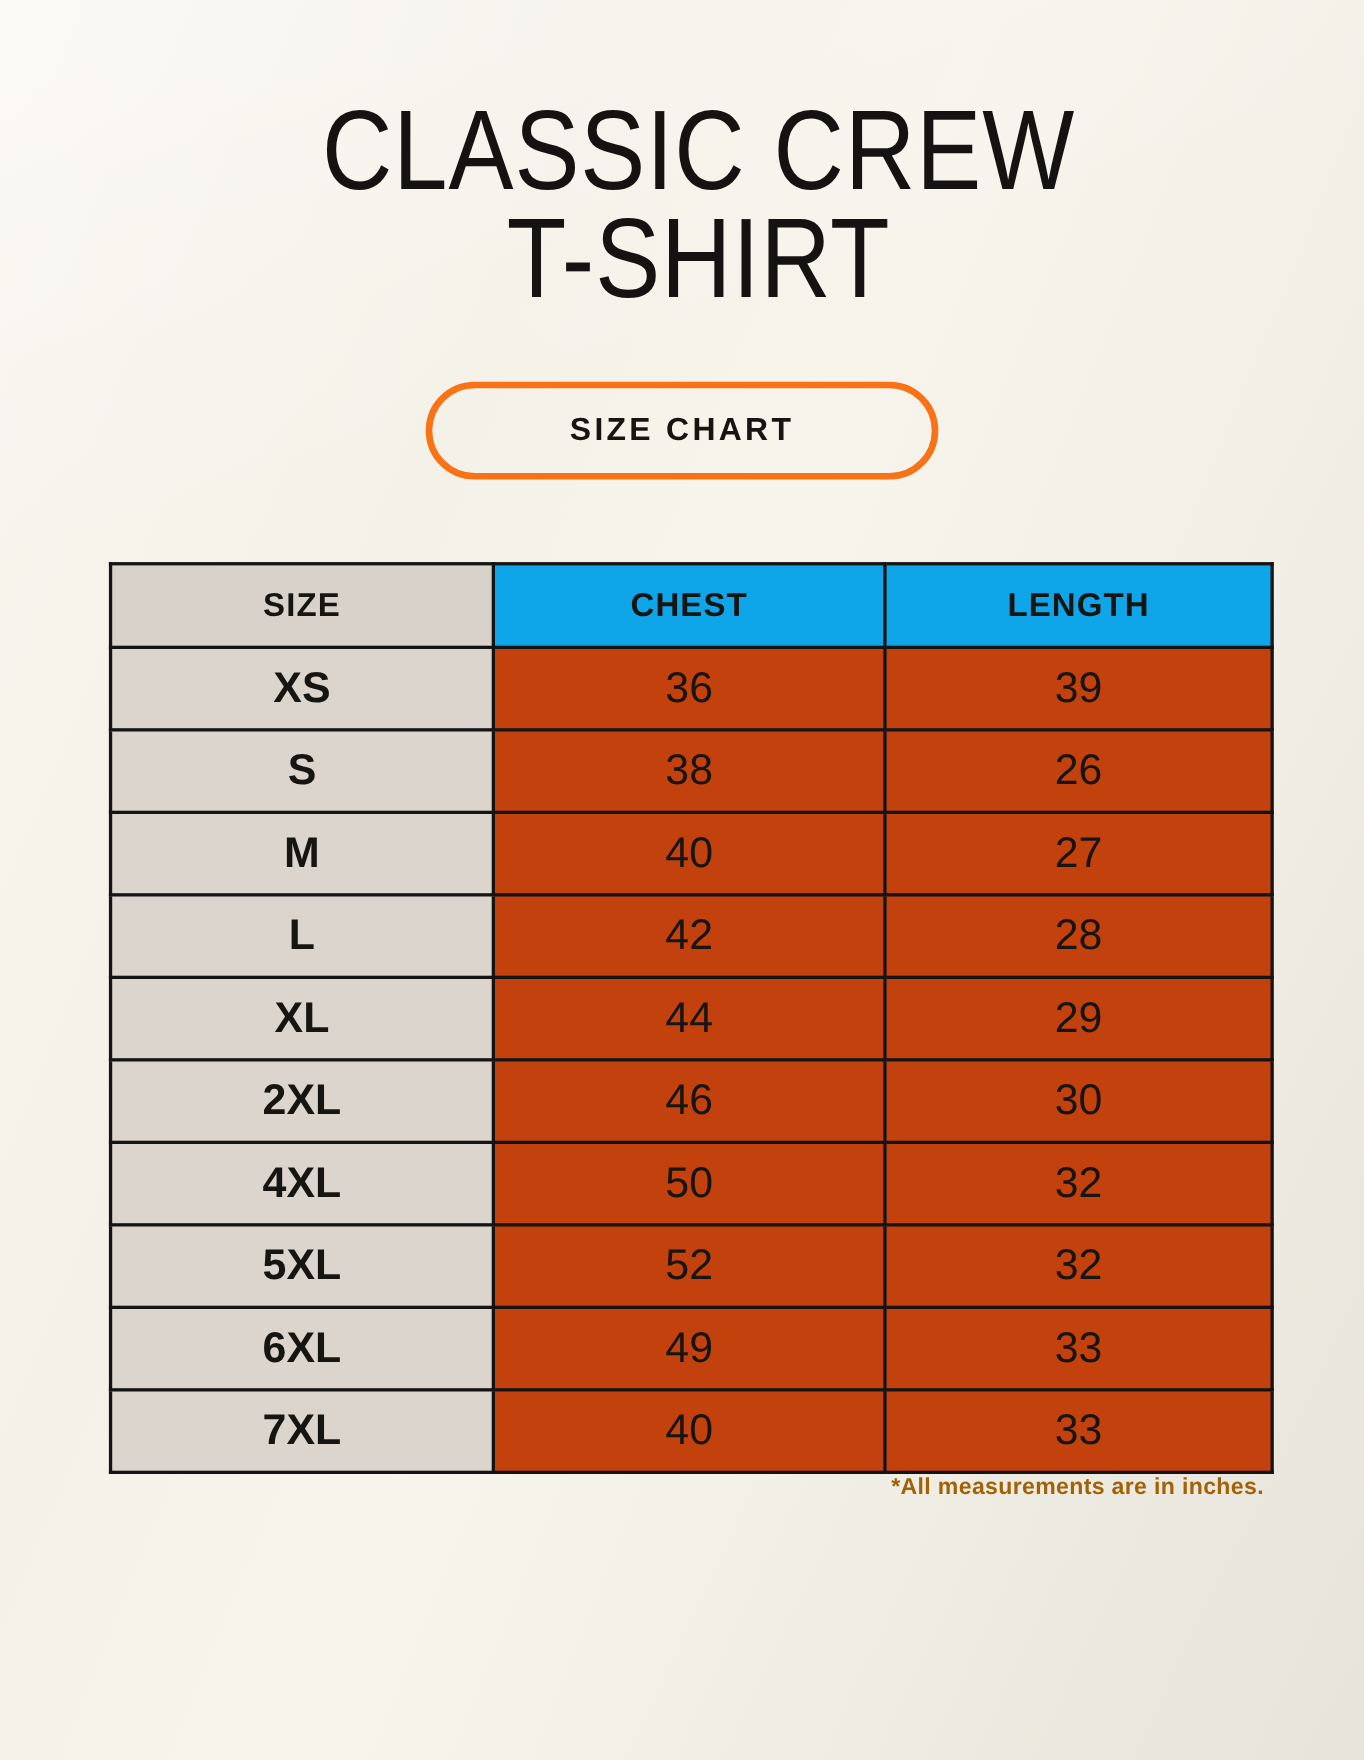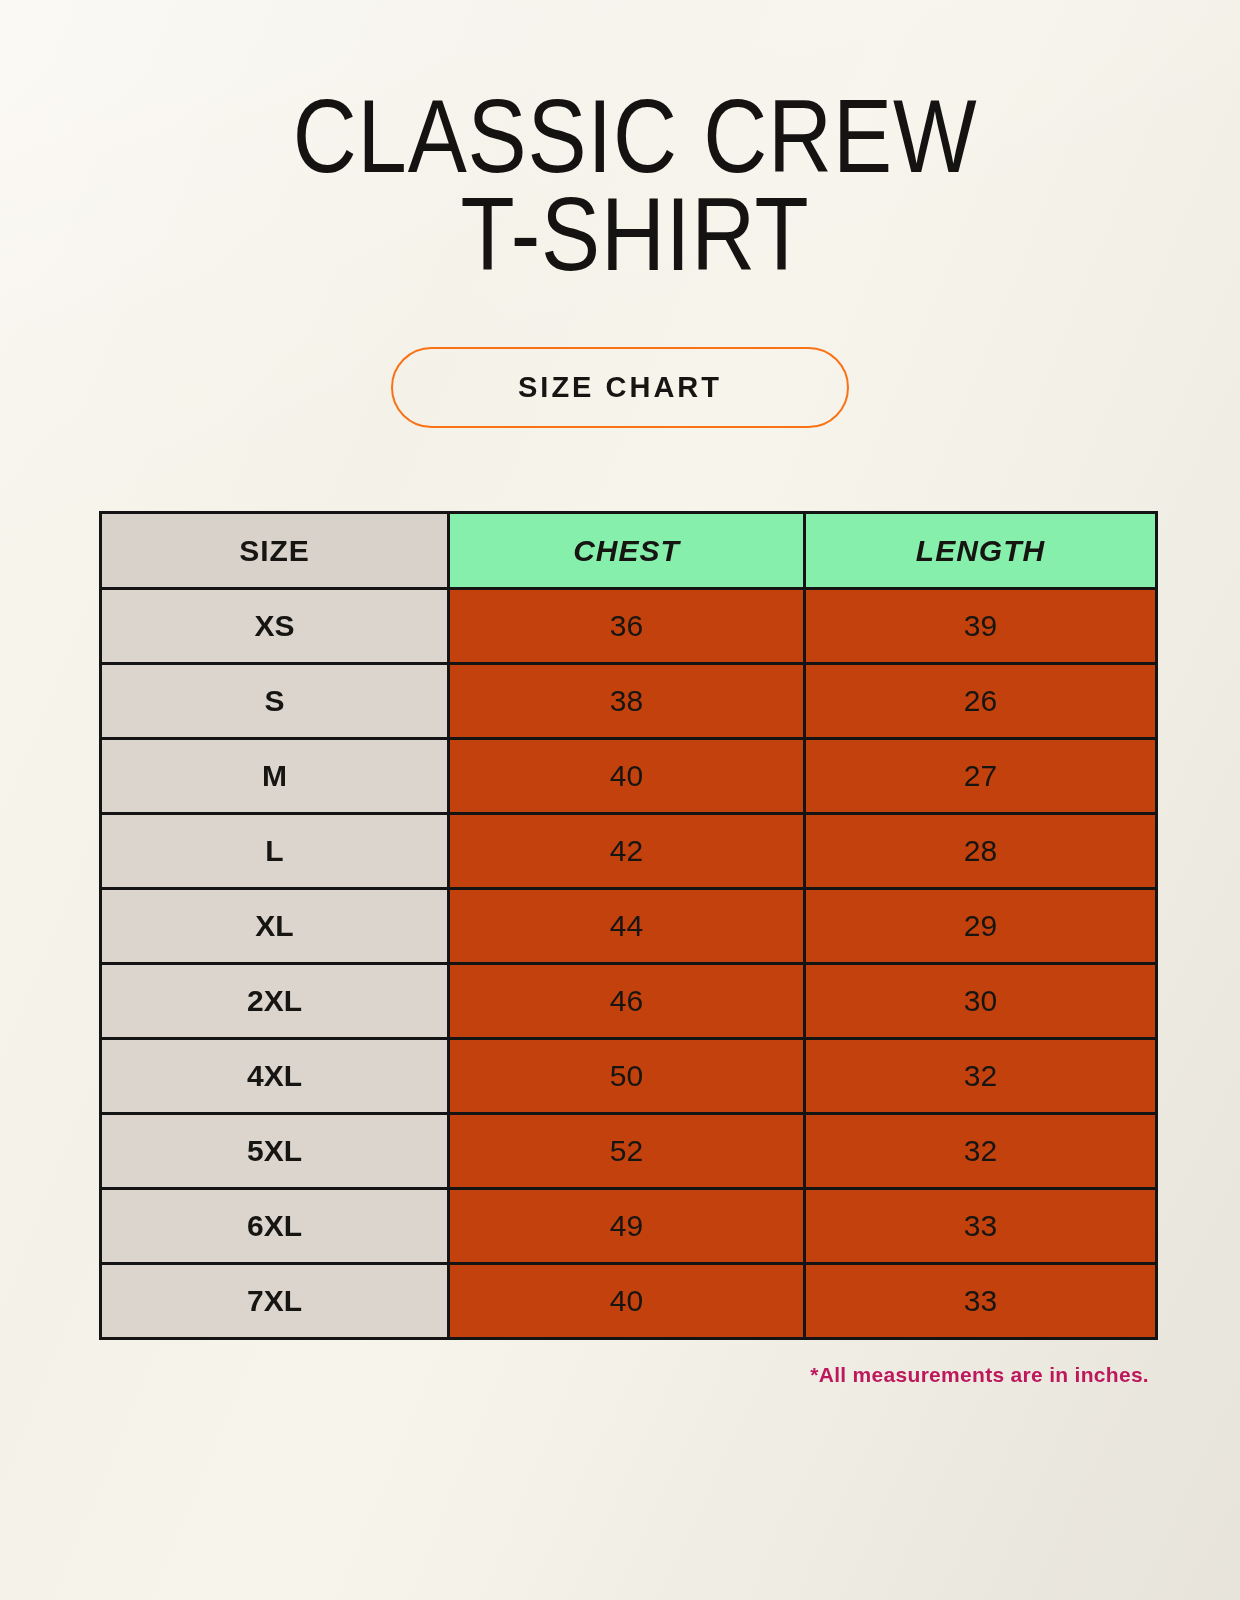--- a/index.html
+++ b/index.html
@@ -47,21 +47,21 @@
     white-space: nowrap;
     color: #141311;
   }
   .badge {
     position: absolute;
     top: 347px;
     left: 50%;
     transform: translateX(-50%);
     width: 454px;
     height: 77px;
-    border: 2px solid #f97316;
+    border: 6px solid #f97316;
     border-radius: 60px;
     display: flex;
     align-items: center;
     justify-content: center;
     font-size: 29px;
     font-weight: 700;
     letter-spacing: 3px;
     background: transparent;
   }
   .table-wrap {
@@ -82,33 +82,33 @@
     padding: 0;
   }
   .size-chart th {
     height: 73px;
     font-size: 30px;
     font-weight: 700;
     letter-spacing: 1px;
   }
   .size-chart td {
     height: 72px;
-    font-size: 30px;
+    font-size: 39px;
   }
   th.col-size   { background: #d9d2cb; }
-  th.col-meas   { background: #86efac; font-style: italic; }
+  th.col-meas   { background: #0ea5e9; }
   td.cell-size  { background: #dcd5ce; font-weight: 700; }
   td.cell-val   { background: #c2410c; font-weight: 400; }
   .footnote {
-    margin-top: 23px;
+    margin-top: 0;
     padding-right: 6px;
     text-align: right;
     font-size: 21px;
     font-weight: 700;
-    color: #be185d;
+    color: #a16207;
     letter-spacing: 0.3px;
   }
 </style>
 </head>
 <body>
 
 <div class="sheen"></div>
 
 <div class="title-wrap">
   <div class="title">

